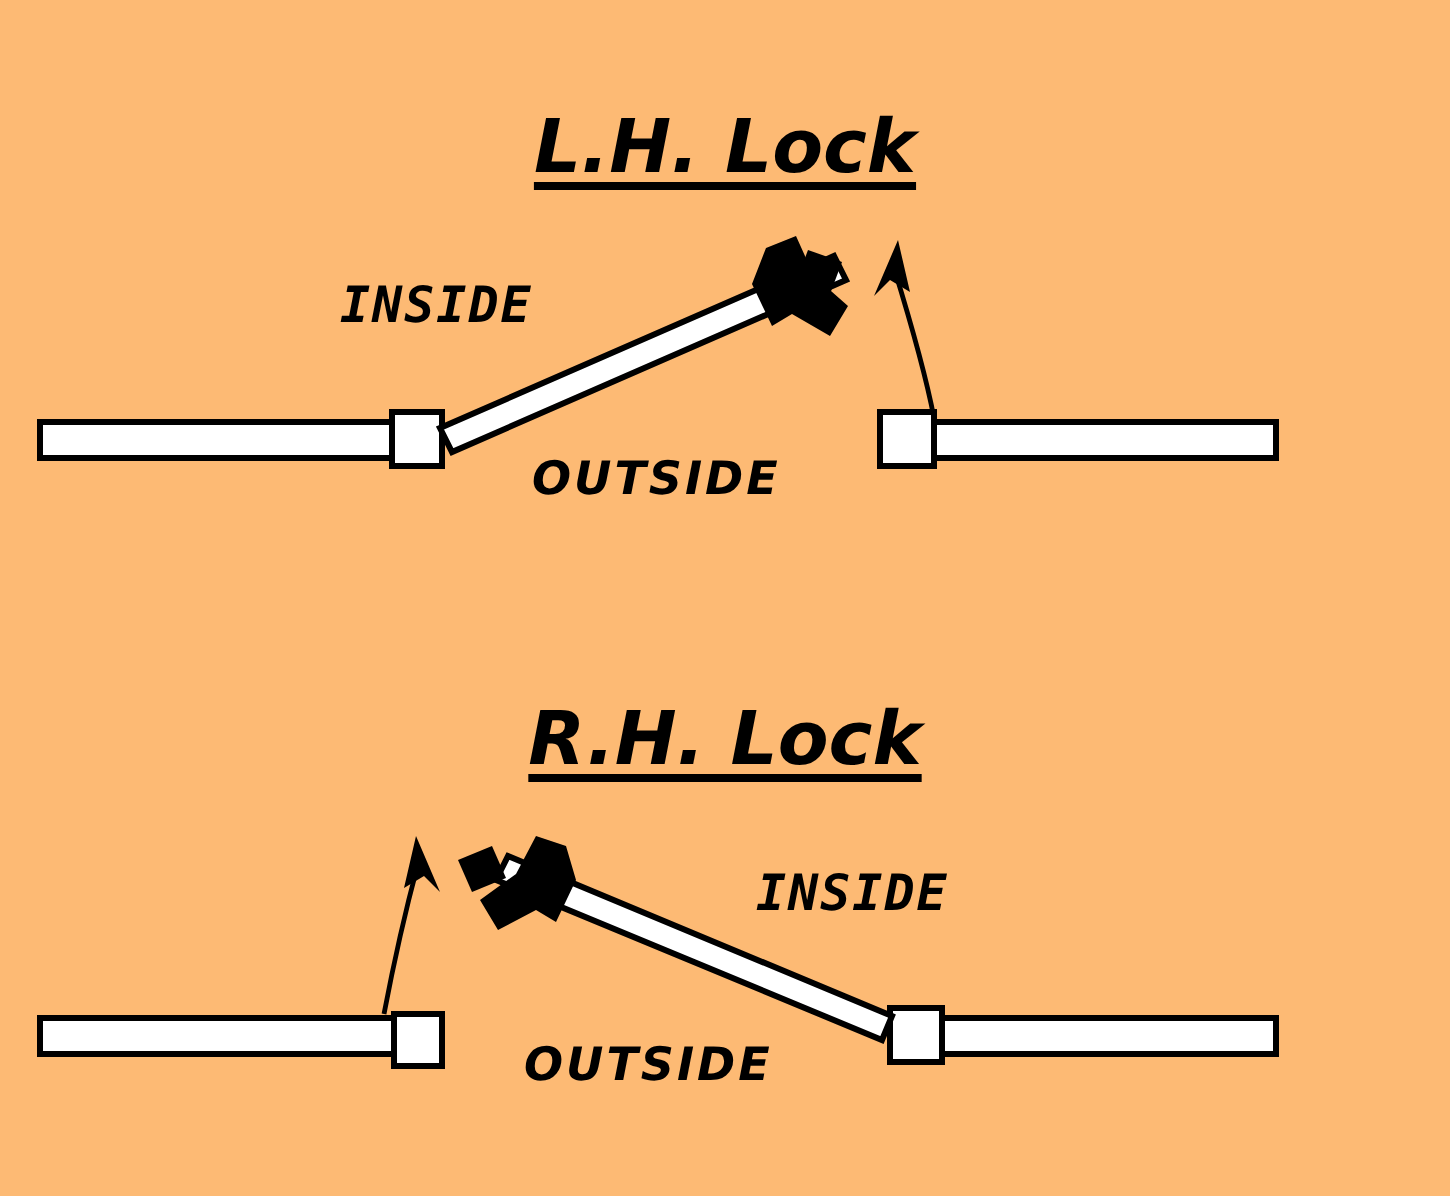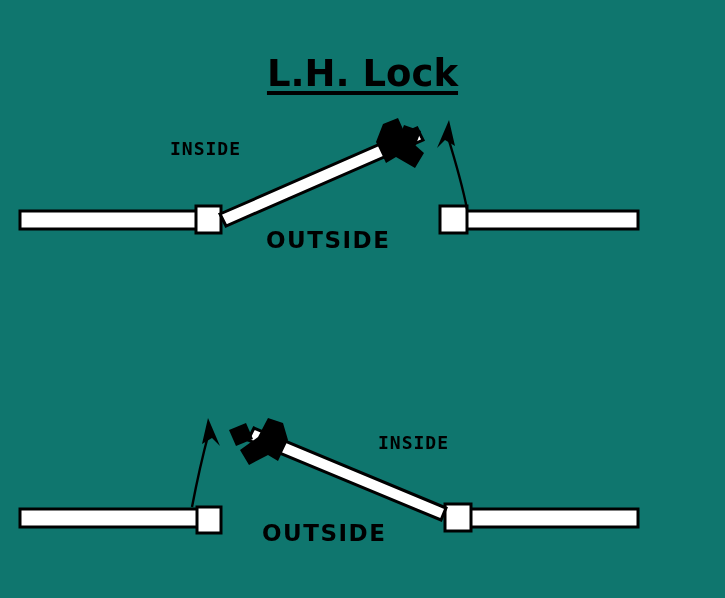--- a/index.html
+++ b/index.html
@@ -14,21 +14,22 @@
     overflow: hidden;
     font-family: "Liberation Sans", sans-serif;
     background: #ffffff;
   }
   #page {
     position: absolute;
     left: 0;
     top: 0;
     width: 725px;
     height: 598px;
-    background: #0f766e;
+    background: #fdba74;
+    font-style: italic;
   }
   .diagram-title {
     position: absolute;
     width: 100%;
     text-align: center;
     font-family: "DejaVu Sans", "Liberation Sans", sans-serif;
     font-weight: bold;
     font-size: 37px;
     letter-spacing: 0px;
     color: #000000;
@@ -37,21 +38,21 @@
     text-underline-offset: 5px;
     white-space: nowrap;
   }
   #title-lh { left: 0; top: 52px; }
   #title-rh { left: 0; top: 348px; }
 
   .label-inside {
     position: absolute;
     font-family: "DejaVu Sans Mono", "Liberation Mono", monospace;
     font-weight: bold;
-    font-size: 18px;
+    font-size: 25px;
     letter-spacing: 1px;
     color: #000000;
     white-space: nowrap;
   }
   .label-outside {
     position: absolute;
     font-family: "DejaVu Sans", "Liberation Sans", sans-serif;
     font-weight: bold;
     font-size: 23px;
     letter-spacing: 1.5px;
@@ -87,20 +88,21 @@
     stroke: none;
   }
 </style>
 </head>
 <body>
 
 <div id="page">
 
   <div class="diagram-title" id="title-lh">L.H. Lock</div>
 
+  <div class="diagram-title" id="title-rh">R.H. Lock</div>
 
   <div class="label-inside" id="inside-lh">INSIDE</div>
 
   <div class="label-outside" id="outside-lh">OUTSIDE</div>
 
   <div class="label-inside" id="inside-rh">INSIDE</div>
 
   <div class="label-outside" id="outside-rh">OUTSIDE</div>
 
   <svg class="art" viewBox="0 0 725 598" xmlns="http://www.w3.org/2000/svg">

